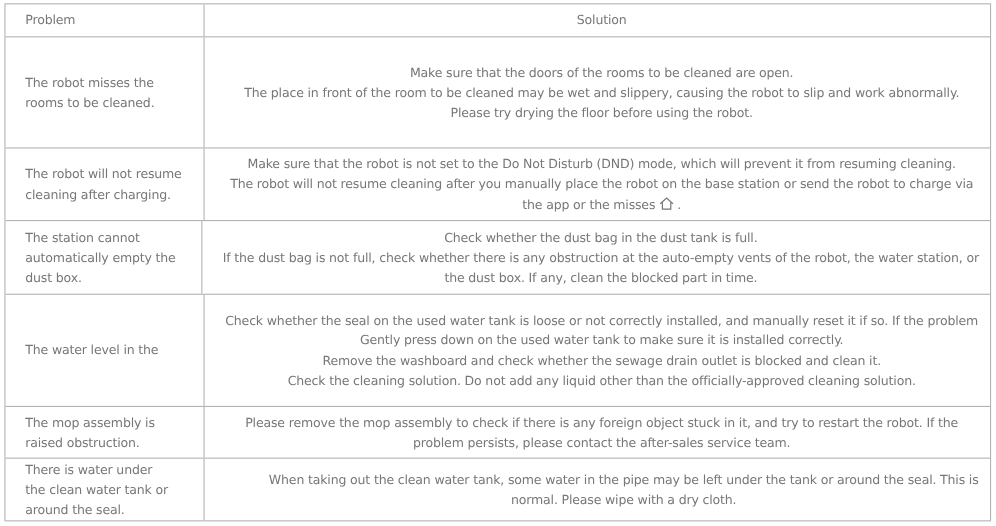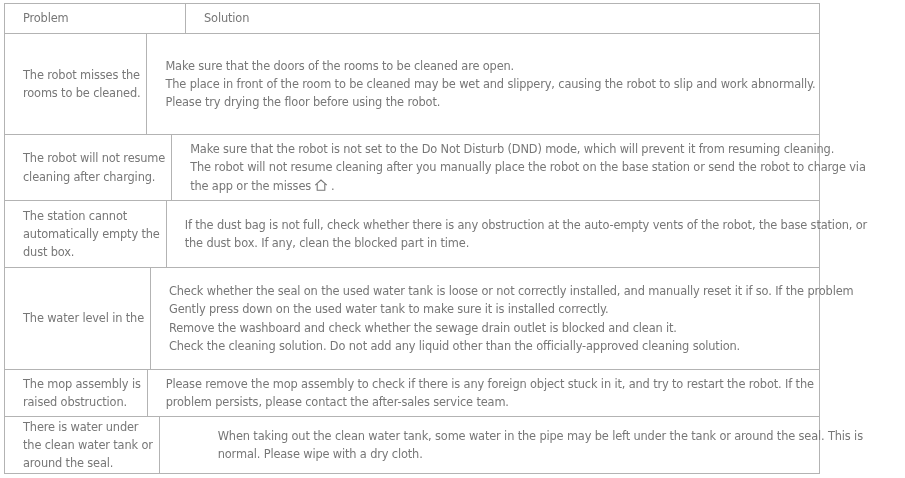--- a/index.html
+++ b/index.html
@@ -12,21 +12,21 @@
       height: 478px;
       position: relative;
       font-family: "DejaVu Sans", sans-serif;
       color: #777777;
       overflow: hidden;
     }
     .table {
       position: absolute;
       left: 4px;
       top: 3px;
-      width: 816px;
+      width: 897px;
       border: 1.5px solid #b3b3b3;
       box-sizing: border-box;
     }
     .row {
       display: flex;
       border-top: 1.5px solid #b3b3b3;
       box-sizing: border-box;
     }
     .row.header {
       border-top: none;
@@ -43,20 +43,21 @@
     .cell.problem {
       width: 181px;
       padding-left: 18px;
       padding-right: 6px;
       border-right: 1.5px solid #b3b3b3;
     }
     .cell.solution {
       flex: 1;
       padding-left: 18px;
       padding-right: 10px;
+      text-align: center;
     }
     .line {
       display: block;
       white-space: nowrap;
     }
     .home-icon {
       display: inline-block;
       width: 14px;
       height: 12px;
       vertical-align: -1px;
@@ -106,21 +107,22 @@
     </div>
   </div>
 
   <div class="row" style="height:67px;">
     <div class="cell problem">
       <span class="line">The station cannot</span>
       <span class="line">automatically empty the</span>
       <span class="line">dust box.</span>
     </div>
     <div class="cell solution">
-      <span class="line">If the dust bag is not full, check whether there is any obstruction at the auto-empty vents of the robot, the base station, or</span>
+      <span class="line">Check whether the dust bag in the dust tank is full.</span>
+      <span class="line">If the dust bag is not full, check whether there is any obstruction at the auto-empty vents of the robot, the water station, or</span>
       <span class="line">the dust box. If any, clean the blocked part in time.</span>
     </div>
   </div>
 
   <div class="row" style="height:102px;">
     <div class="cell problem">
       <span class="line">The water level in the</span>
     </div>
     <div class="cell solution">
       <span class="line">Check whether the seal on the used water tank is loose or not correctly installed, and manually reset it if so. If the problem</span>

